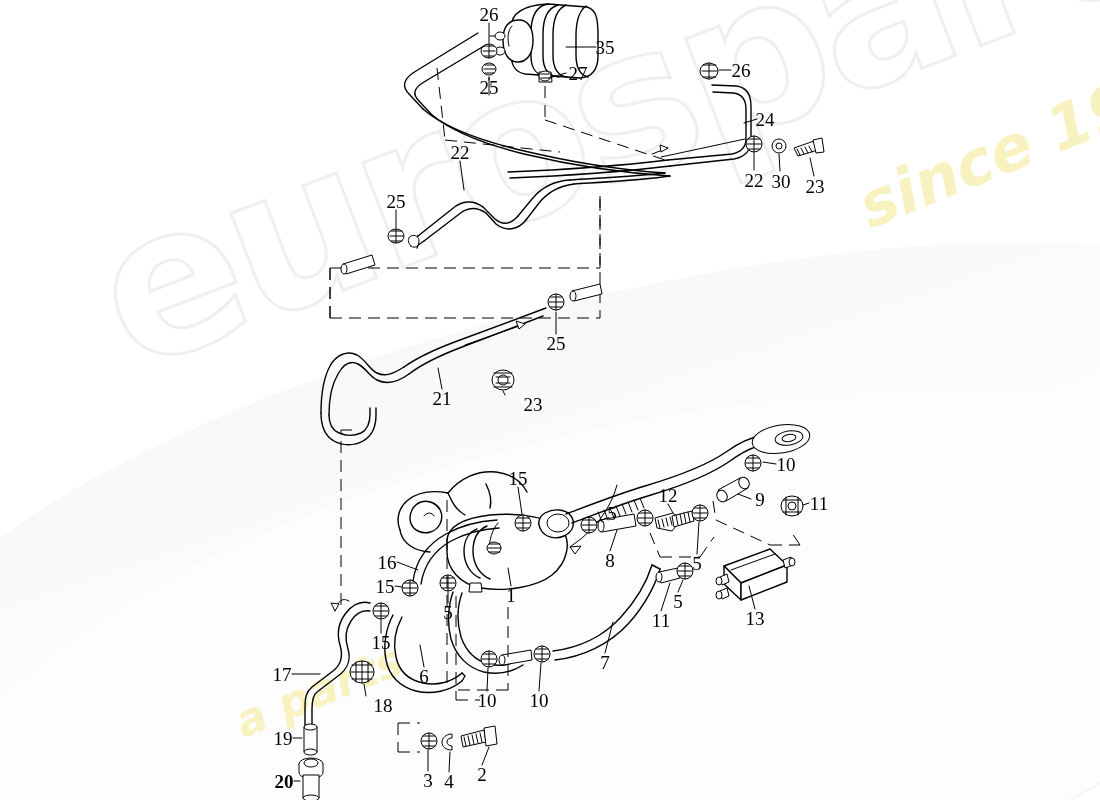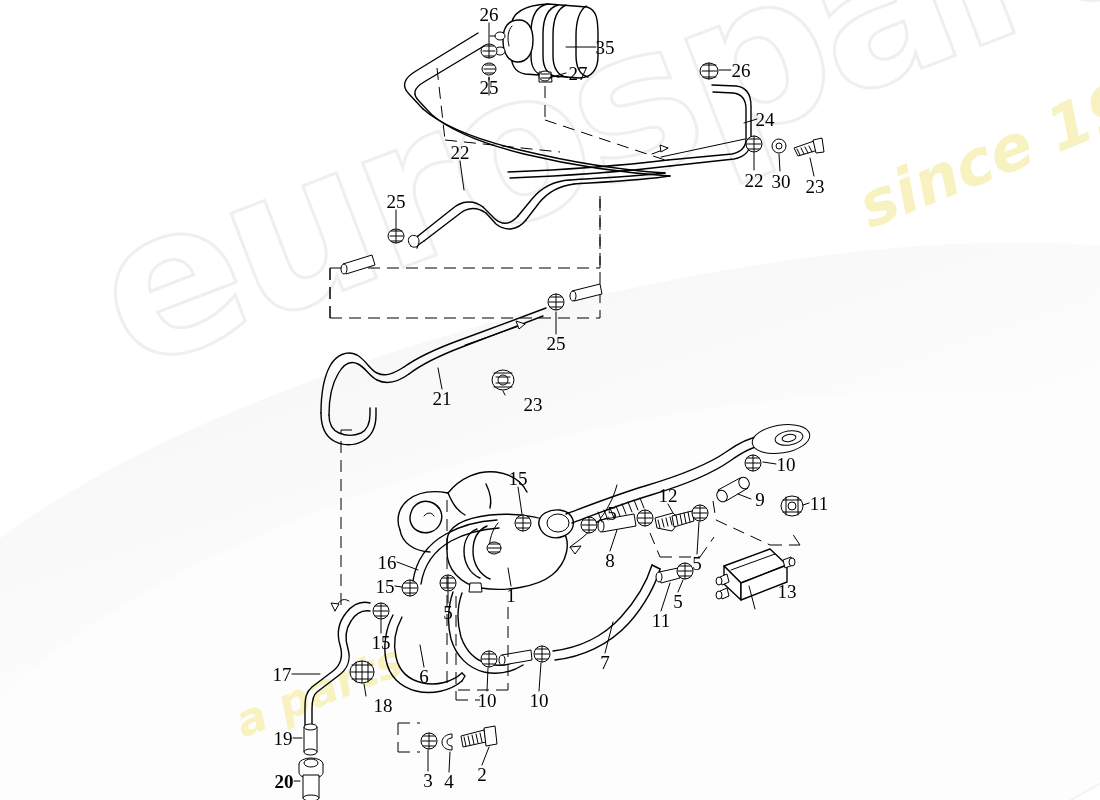--- a/index.html
+++ b/index.html
@@ -544,21 +544,21 @@
       <div class="callout" style="left: 505px; top: 404px; margin-left: 28px;">23</div>
       <div class="callout" style="left: 786px; top: 464px;">10</div>
       <div class="callout" style="left: 518px; top: 478px;">15</div>
       <div class="callout" style="left: 760px; top: 499px;">9</div>
       <div class="callout" style="left: 819px; top: 503px;">11</div>
       <div class="callout" style="left: 668px; top: 495px;">12</div>
       <div class="callout" style="left: 612px; top: 513px;">5</div>
       <div class="callout" style="left: 610px; top: 560px;">8</div>
       <div class="callout" style="left: 697px; top: 563px;">5</div>
       <div class="callout" style="left: 387px; top: 562px;">16</div>
-      <div class="callout" style="left: 755px; top: 591px; margin-left: 32px;">13</div>
+      <div class="callout" style="left: 755px; top: 618px;">13</div>
       <div class="callout" style="left: 385px; top: 586px;">15</div>
       <div class="callout" style="left: 448px; top: 612px;">5</div>
       <div class="callout" style="left: 511px; top: 595px;">1</div>
       <div class="callout" style="left: 661px; top: 620px;">11</div>
       <div class="callout" style="left: 678px; top: 601px;">5</div>
       <div class="callout" style="left: 381px; top: 642px;">15</div>
       <div class="callout" style="left: 424px; top: 676px;">6</div>
       <div class="callout" style="left: 605px; top: 662px;">7</div>
       <div class="callout" style="left: 487px; top: 700px;">10</div>
       <div class="callout" style="left: 539px; top: 700px;">10</div>

